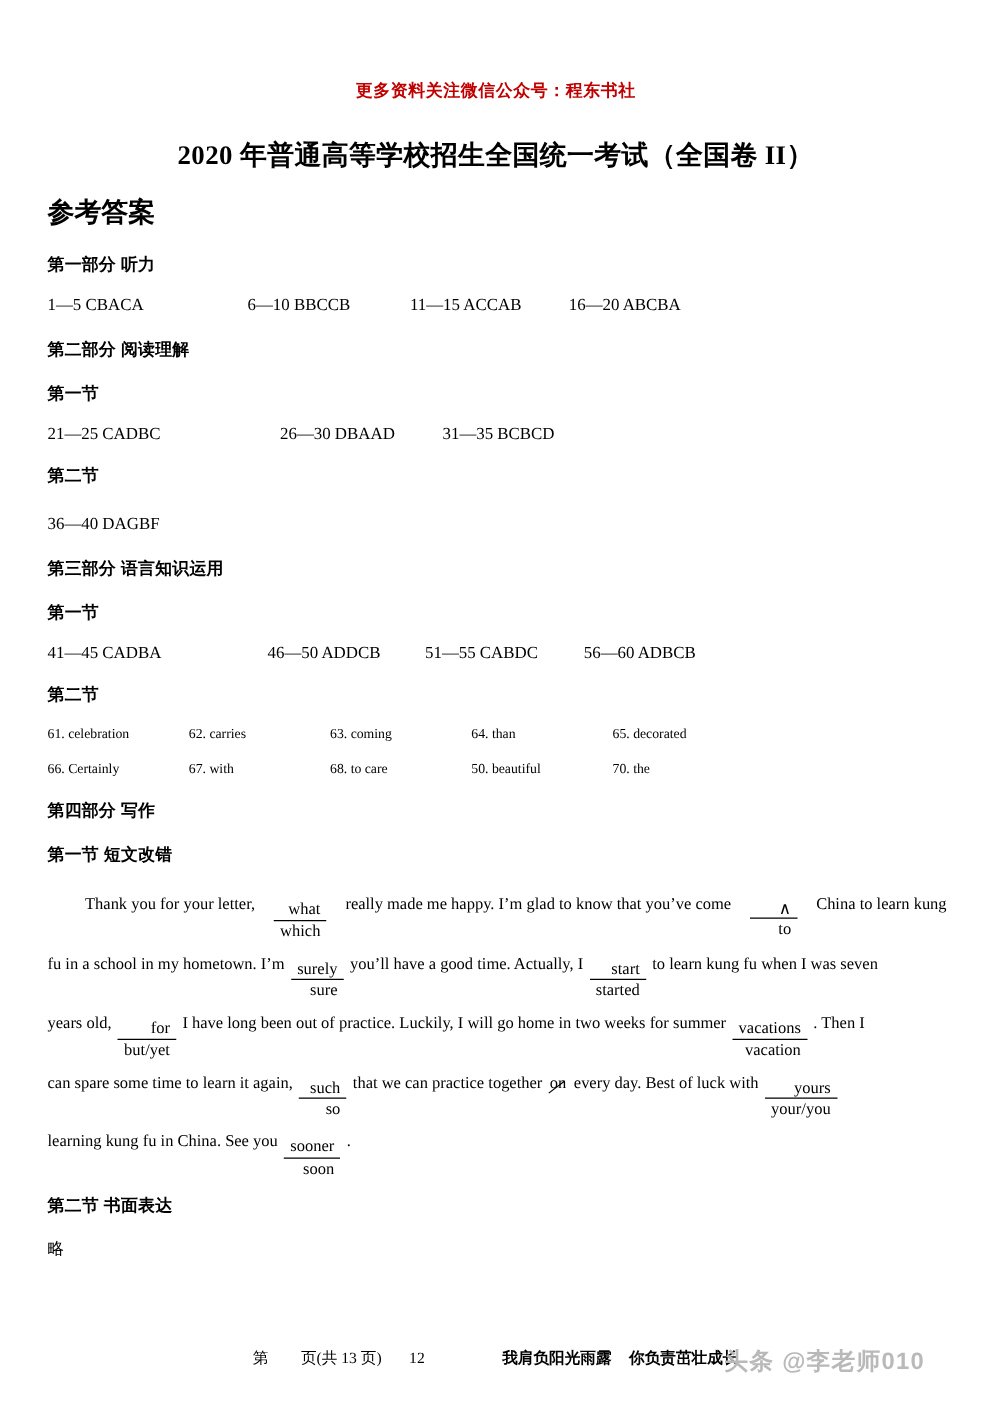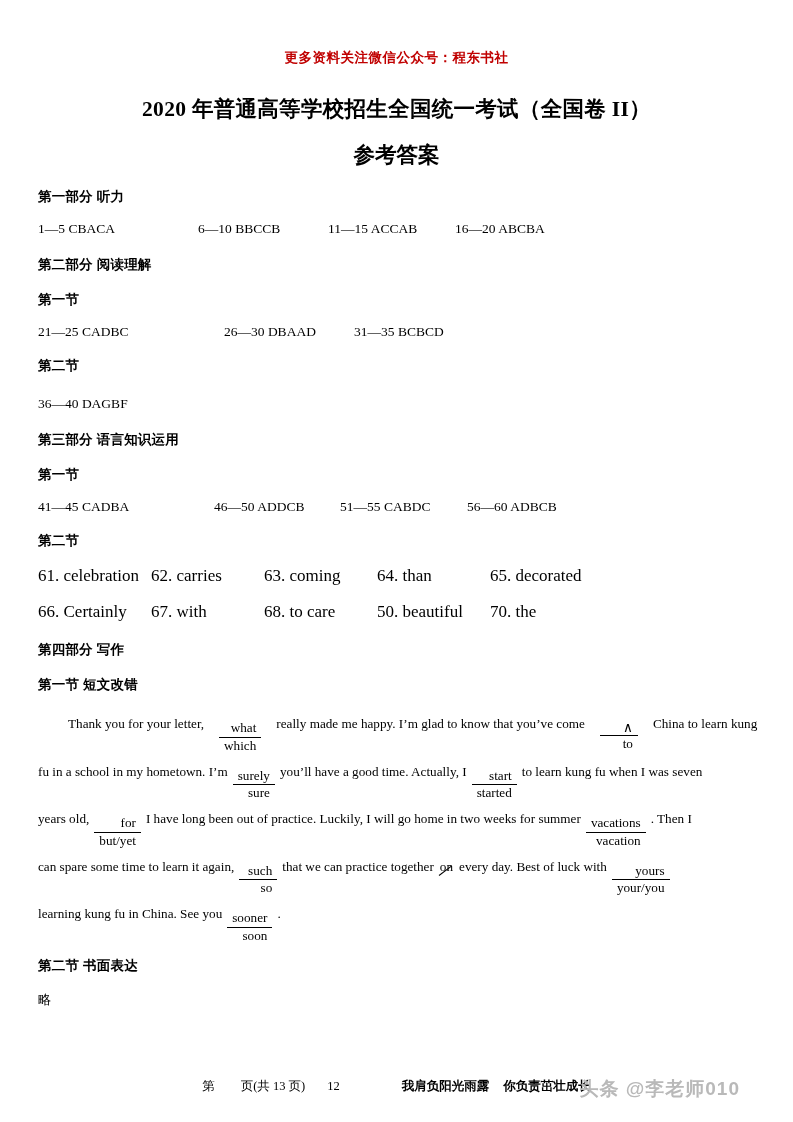--- a/index.html
+++ b/index.html
@@ -24,34 +24,34 @@
     padding: 0 38px;
   }
 
   
   .promo {
     text-align: center;
     color: #c00000;
     font-weight: bold;
     font-size: 13.5px;
     letter-spacing: 0.5px;
-    padding-top: 49px;
+    padding-top: 64px;
     font-family: "Liberation Serif", "DejaVu Serif", serif;
   }
 
   
   .doc-title {
     text-align: center;
     font-weight: bold;
     font-size: 21.5px;
     margin-top: 27px;
     letter-spacing: 0.3px;
   }
   .doc-subtitle {
-    text-align: center;
+    text-align: left;
     font-weight: bold;
     font-size: 21.5px;
     margin-top: 17px;
   }
 
   
   .sec-head {
     font-weight: bold;
     font-size: 13.5px;
     margin-top: 19px;
@@ -83,21 +83,21 @@
   .ans-row.reading .cell:nth-child(2) { width: 130px; }
 
   .ans-row.cloze .cell:nth-child(1) { width: 176px; }
   .ans-row.cloze .cell:nth-child(2) { width: 126px; }
   .ans-row.cloze .cell:nth-child(3) { width: 127px; }
 
   .ans-row.single { margin-top: 21px; }
 
   
   .fill-row {
-    font-size: 17px;
+    font-size: 11px;
     margin-top: 16px;
     white-space: nowrap;
     text-decoration: underline;
   }
   .fill-row .fcell {
     display: inline-block;
     width: 113px;
   }
 
   

